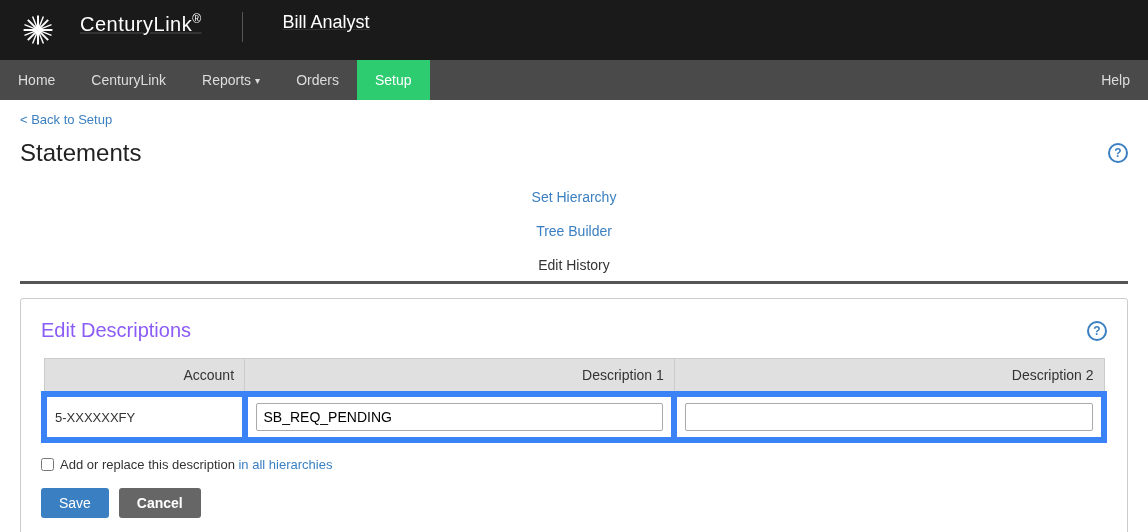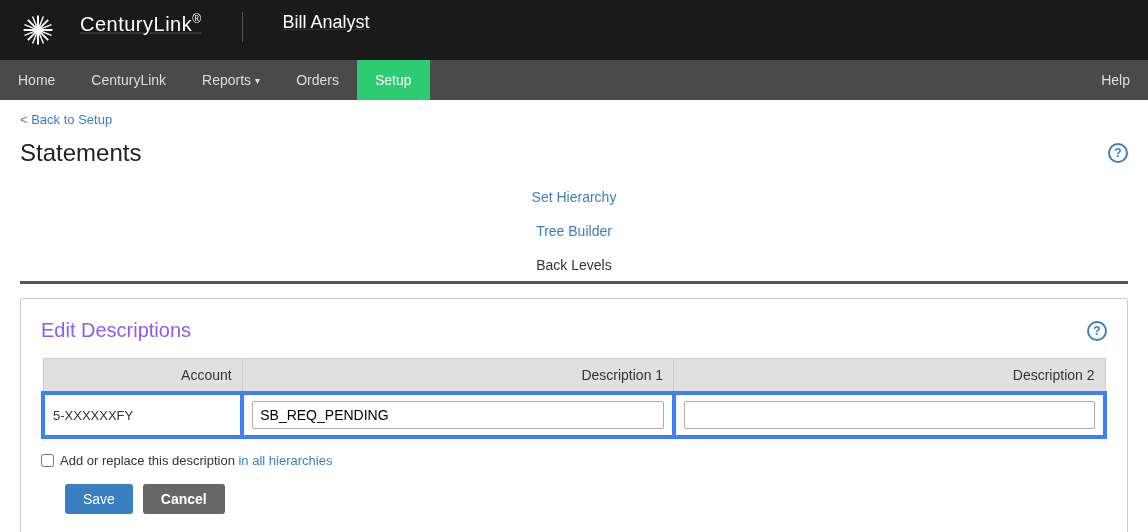--- a/index.html
+++ b/index.html
@@ -140,21 +140,21 @@
     }
     .desc-table th {
       background: #e0e0e0;
       border: 1px solid #ccc;
       padding: 8px 10px;
       text-align: right;
       font-weight: normal;
       font-size: 14px;
     }
     .desc-table td {
-      border: 4px solid #3b82f6;
+      border: 6px solid #3b82f6;
       padding: 6px 8px;
       vertical-align: middle;
     }
     .desc-table input[type="text"] {
       width: 100%;
       border: 1px solid #aaa;
       padding: 5px 7px;
       font-size: 14px;
       border-radius: 2px;
     }
@@ -176,21 +176,20 @@
     
     .btn-save {
       background: #3a7fc1;
       color: white;
       border: none;
       padding: 7px 18px;
       border-radius: 3px;
       cursor: pointer;
       font-size: 14px;
       margin-right: 6px;
-      margin-left: 24px;
     }
     .btn-cancel {
       background: #666;
       color: white;
       border: none;
       padding: 7px 18px;
       border-radius: 3px;
       cursor: pointer;
       font-size: 14px;
       font-weight: bold;
@@ -260,21 +259,21 @@
   <div class="breadcrumb">&lt; Back to Setup</div>
 
   <div class="page-title-row">
     <h1 class="page-title">Statements</h1>
     <div class="help-icon">?</div>
   </div>
 
   <div class="tabs">
     <button class="tab">Set Hierarchy</button>
     <button class="tab">Tree Builder</button>
-    <button class="tab active">Back Levels</button>
+    <button class="tab active">Edit History</button>
   </div>
 
   <div class="card">
     <div class="card-title-row">
       <h2 class="card-title">Edit Descriptions</h2>
       <div class="help-icon">?</div>
     </div>
 
     <table class="desc-table">
       <thead>

